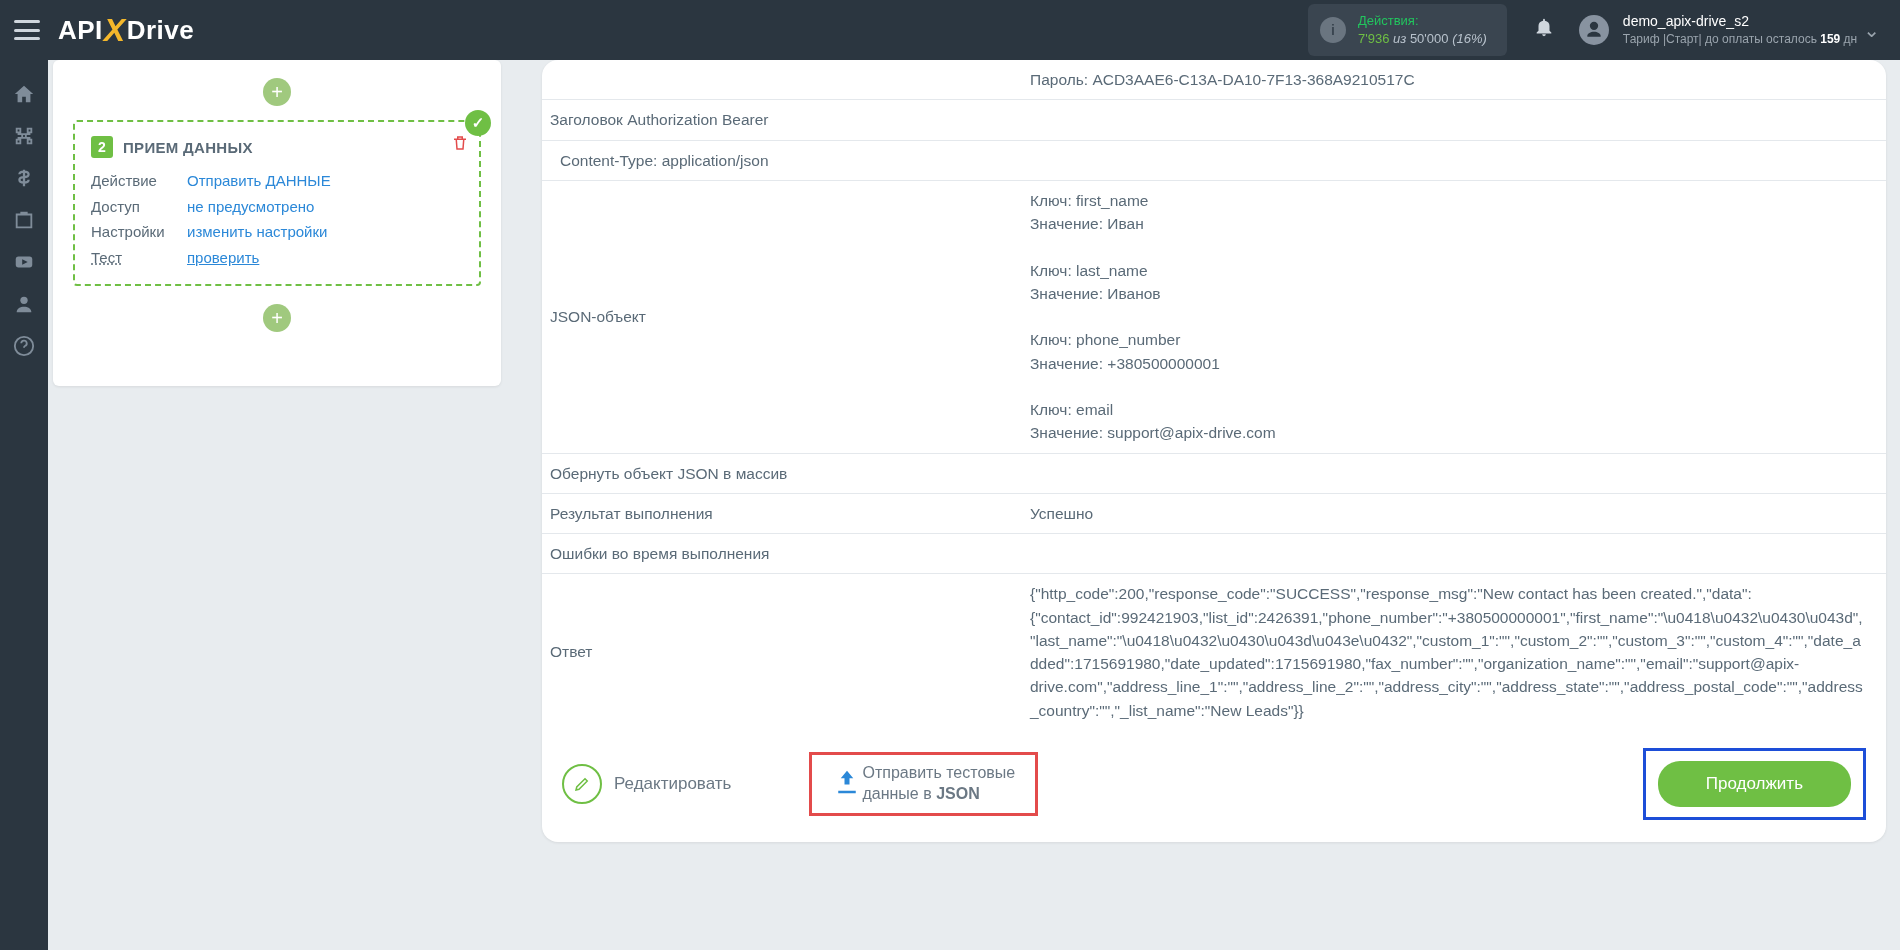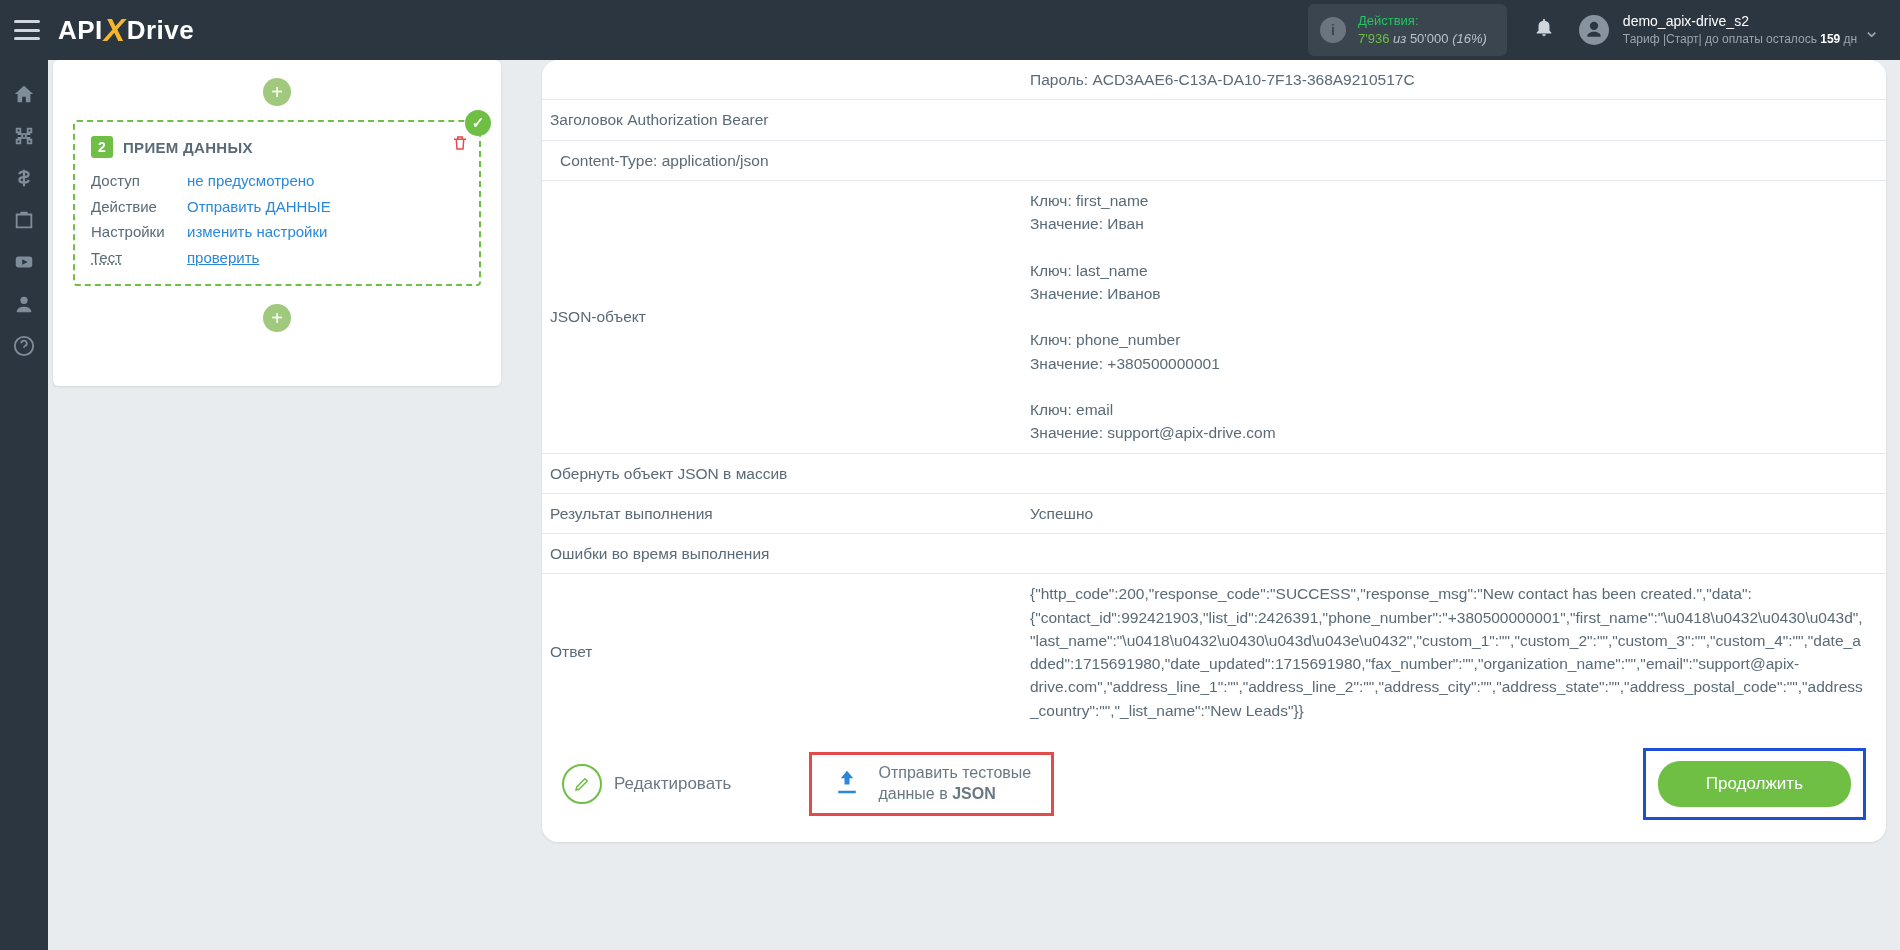--- a/index.html
+++ b/index.html
@@ -47,21 +47,21 @@
 .kv .v.u{text-decoration:underline;font-weight:500;}
 .main{background:#fff;border-radius:16px;position:absolute;left:494px;right:14px;top:0;box-shadow:0 1px 3px rgba(0,0,0,.08);padding-bottom:18px;}
 .row{display:flex;border-bottom:1px solid #e4e8ec;font-size:15.5px;line-height:1.5;}
 .row:last-of-type{border-bottom:none;}
 .cell-l{width:470px;padding:8px 8px;color:#5a6a77;display:flex;align-items:center;}
 .cell-r{flex:1;padding:8px 18px;color:#5a6a77;word-break:break-word;}
 .btnbar{display:flex;align-items:center;padding:18px 20px 4px;gap:18px;}
 .edit-btn{display:flex;align-items:center;gap:12px;color:#6b7884;font-size:17px;cursor:pointer;}
 .circ{width:40px;height:40px;border:2px solid #6fbf44;border-radius:50%;display:flex;align-items:center;justify-content:center;}
 .circ svg{width:18px;height:18px;fill:none;stroke:#6fbf44;stroke-width:2;}
-.send-box{border:3px solid #e34b4b;padding:8px 20px;display:flex;align-items:center;gap:16px;cursor:pointer;margin-left:60px;}
+.send-box{border:3px solid #e34b4b;padding:8px 20px;display:flex;align-items:center;cursor:pointer;margin-left:60px;}
 .send-box .up{color:#2b88d8;}
 .send-box .txt{color:#6b7884;font-size:16px;line-height:1.3;}
 .cont-box{border:3px solid #1d4ed8;padding:10px 12px;margin-left:auto;}
 .cont-btn{background:#6fbf44;color:#fff;border:none;border-radius:22px;padding:13px 48px;font-size:17px;cursor:pointer;}
 </style>
 </head>
 <body>
 
 <div class="topbar">
   <div class="hamburger">
@@ -157,26 +157,26 @@
         <svg width="18" height="18" viewBox="0 0 24 24" fill="none" stroke="#e34b4b" stroke-width="2">
             <path d="M4 7h16M9 7V4h6v3m-8 0l1 13h8l1-13"></path>
           </svg>
       </div>
       <div class="step-head">
         <div class="step-num">2</div>
         <div class="step-title">ПРИЕМ ДАННЫХ</div>
       </div>
       <div id="step-rows">
           <div class="kv">
+            <div class="k">Действие</div>
+            <div class="v">Отправить ДАННЫЕ</div>
+          </div>
+          <div class="kv">
             <div class="k">Доступ</div>
             <div class="v">не предусмотрено</div>
-          </div>
-          <div class="kv">
-            <div class="k">Действие</div>
-            <div class="v">Отправить ДАННЫЕ</div>
           </div>
           <div class="kv">
             <div class="k">Настройки</div>
             <div class="v">изменить настройки</div>
           </div>
           <div class="kv">
             <div class="k u">Тест</div>
             <div class="v u">проверить</div>
           </div>
         </div>

